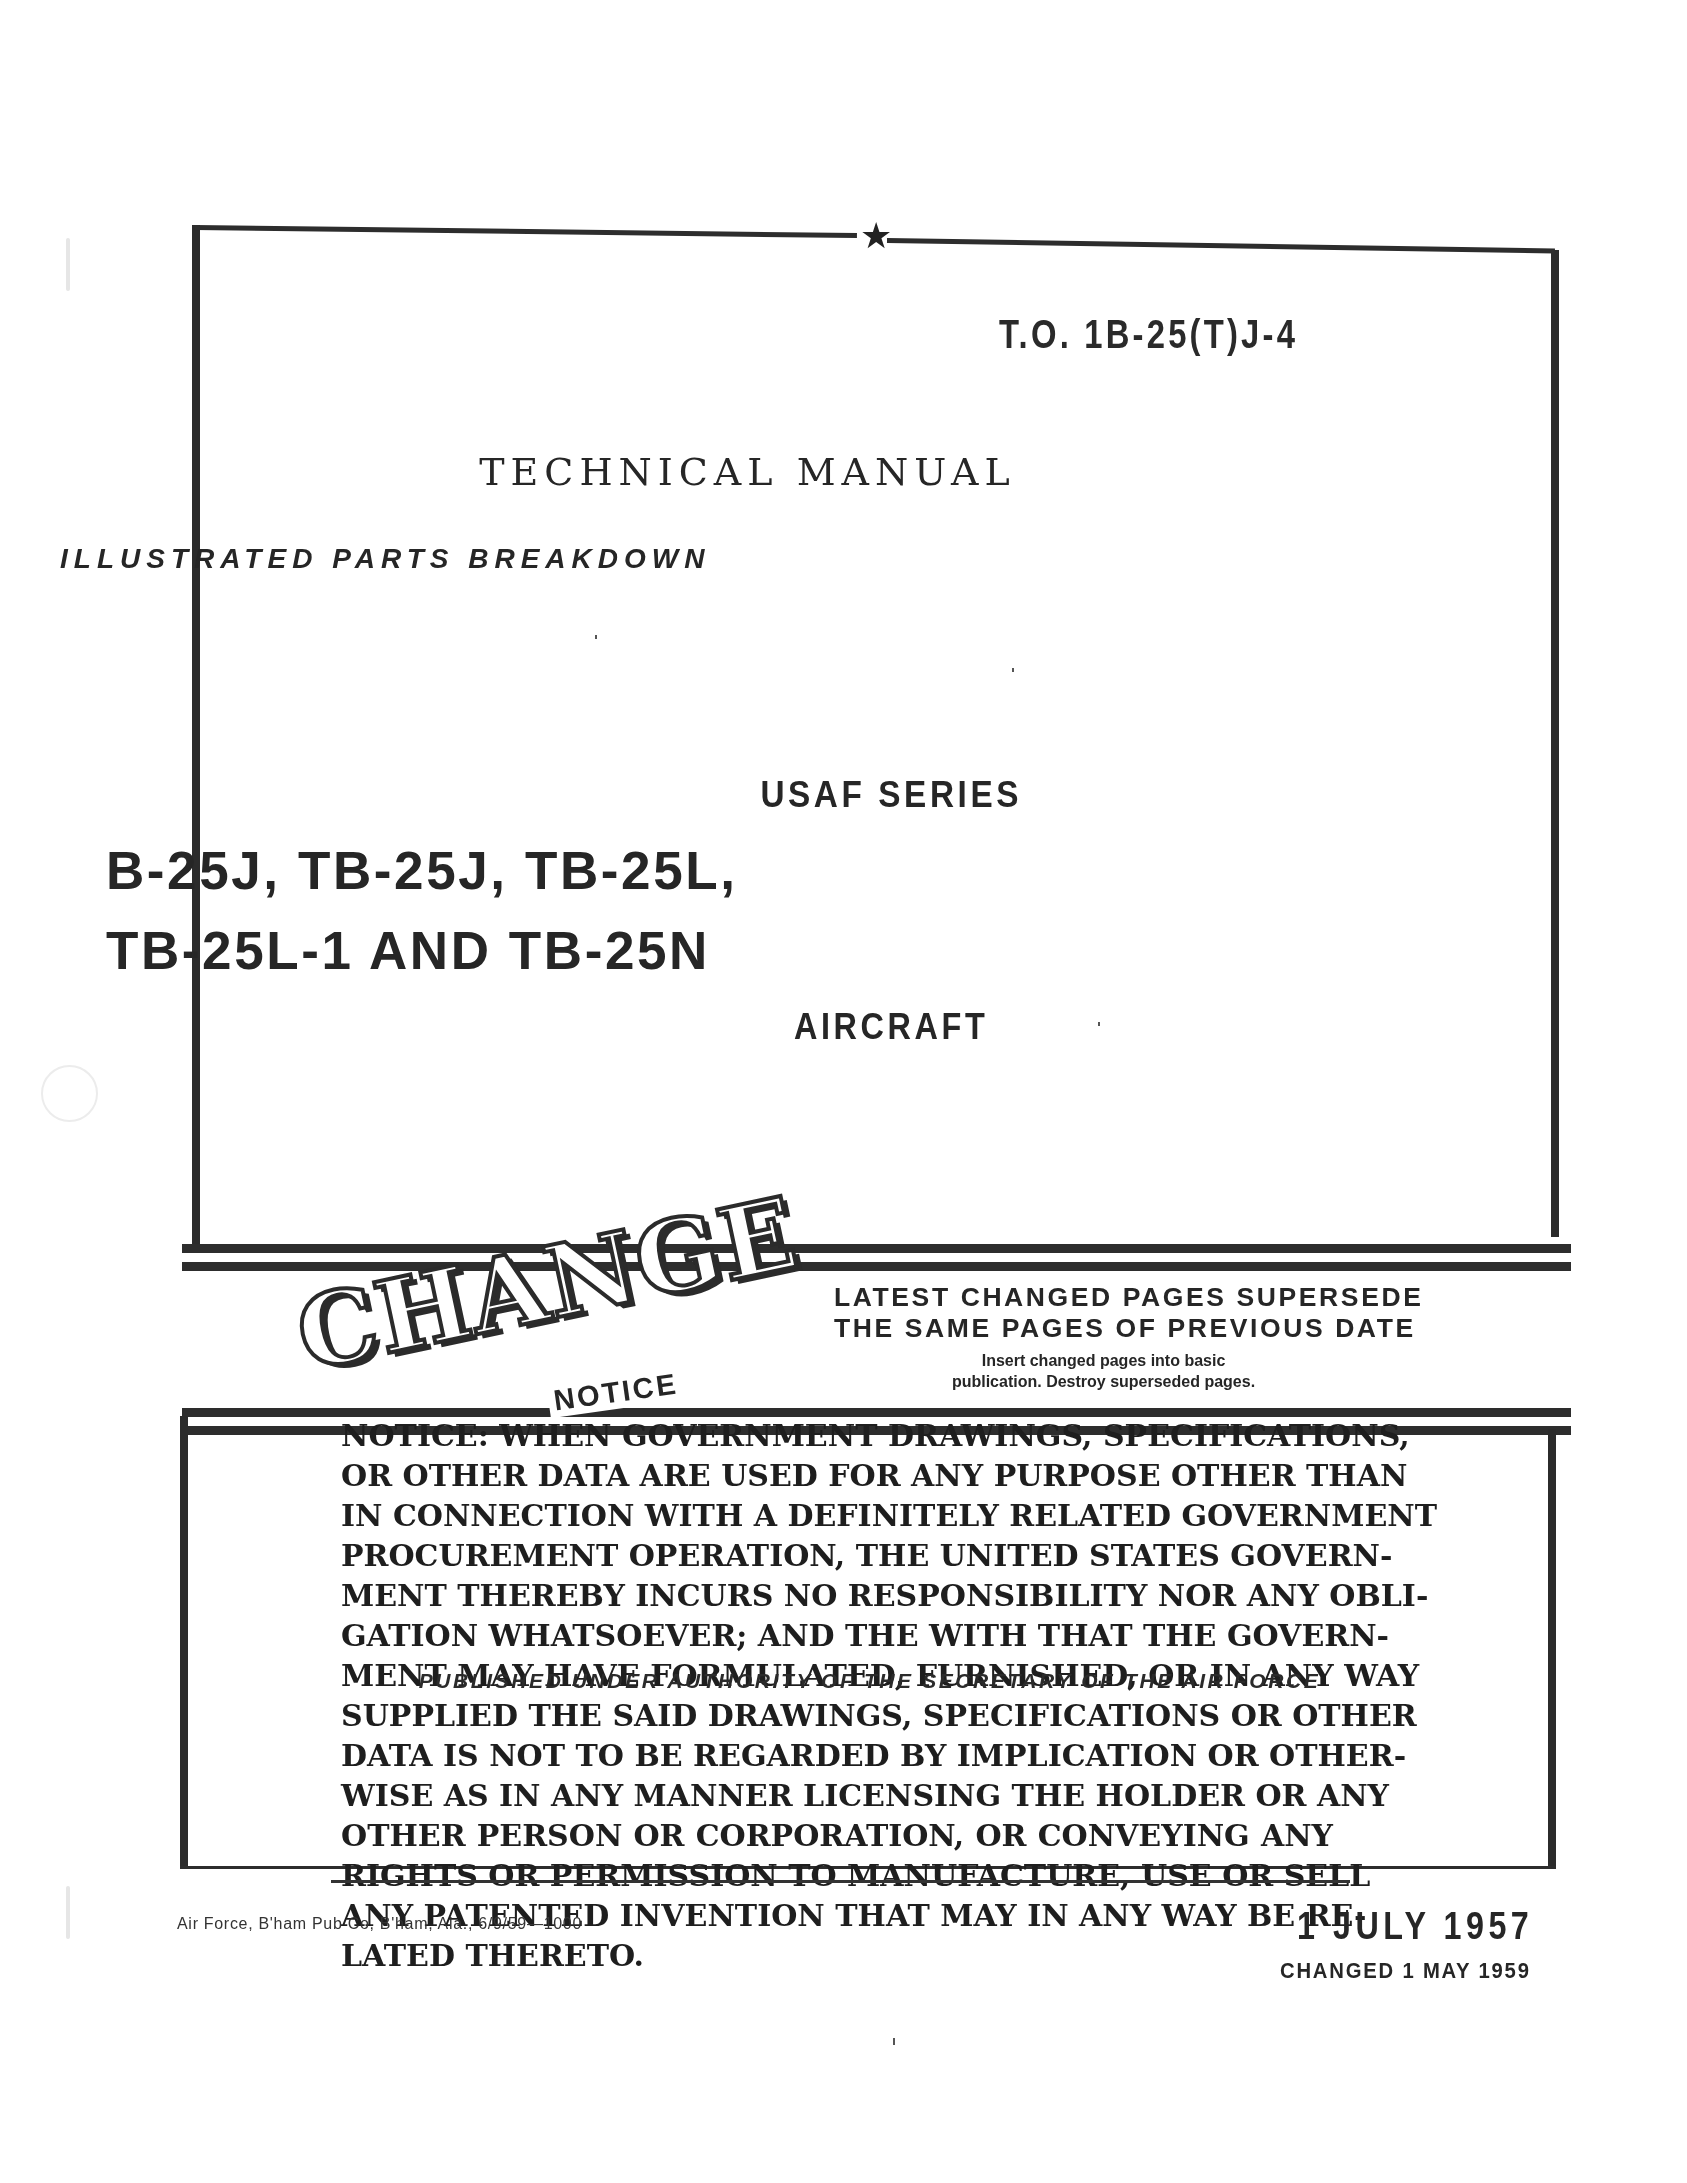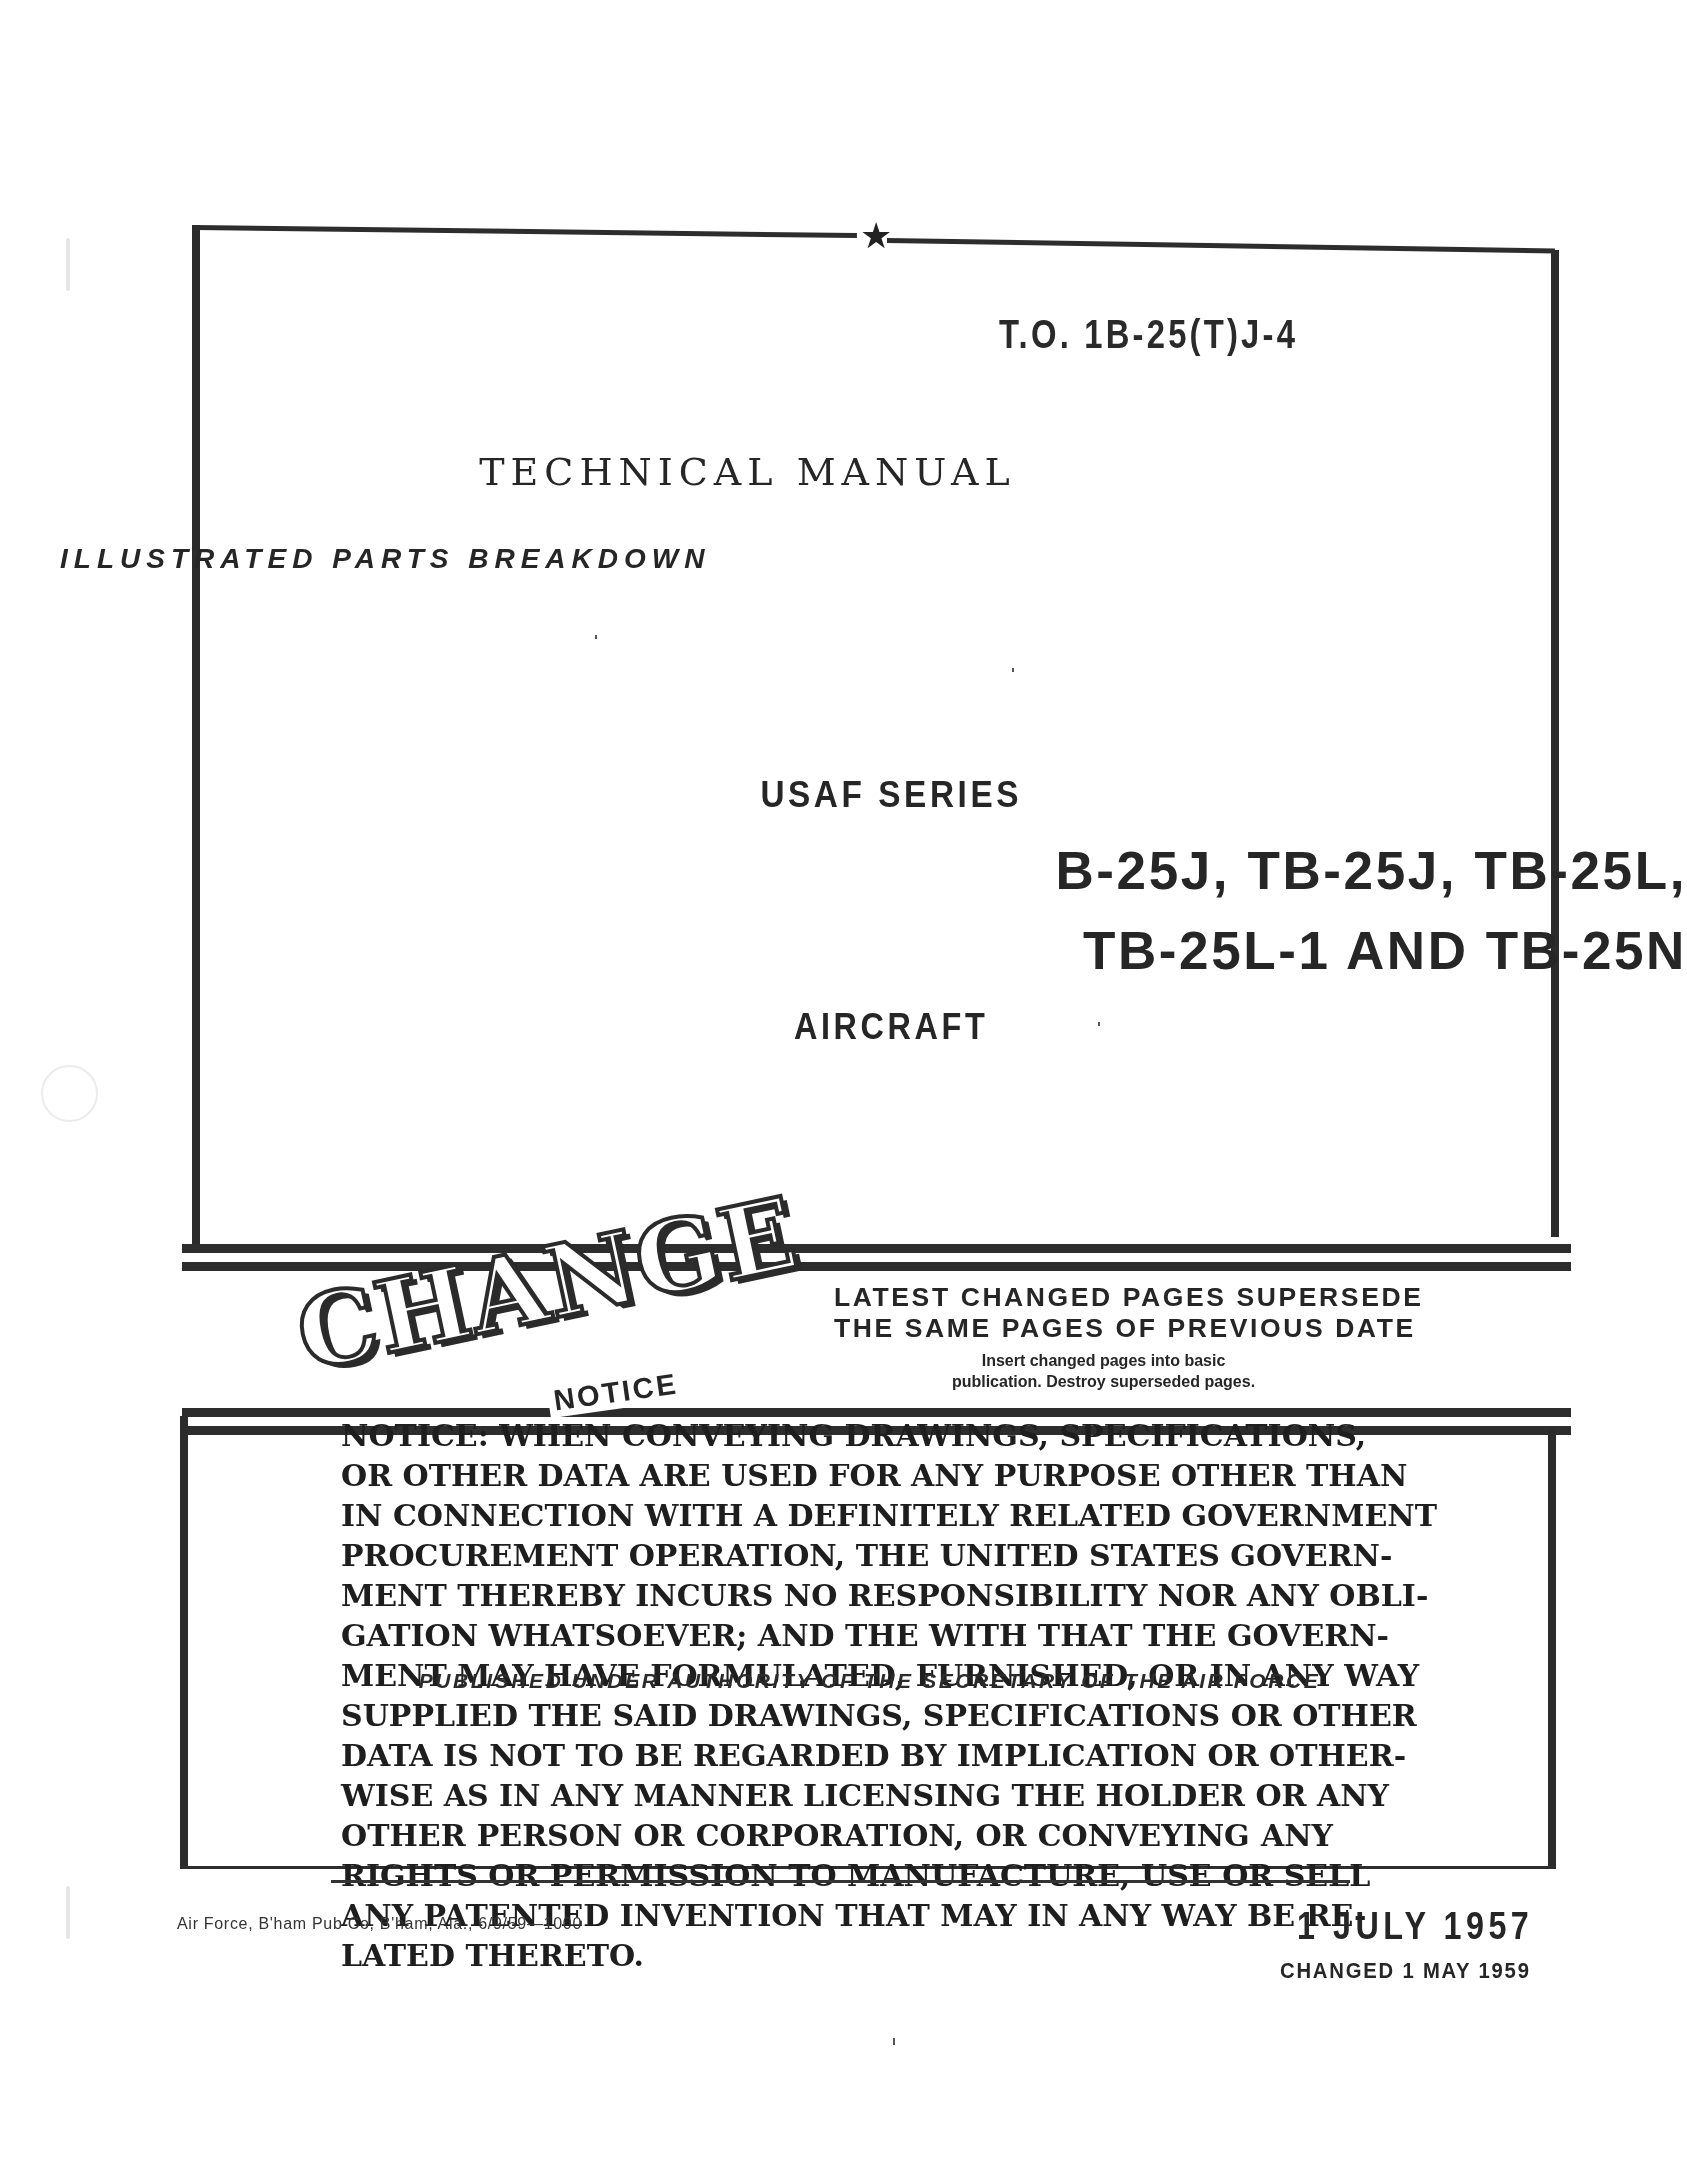--- a/index.html
+++ b/index.html
@@ -32,21 +32,21 @@
     position:absolute; left:0; width:1687px; top:543px; 
     font-family:"Liberation Sans", sans-serif; font-size:28px; font-weight:bold; font-style:italic;
     letter-spacing:6px; color:#262626; padding-left:60px; box-sizing:border-box;
   }
   .usaf-series {
     position:absolute; left:0; width:1687px; top:774px; text-align:center;
     font-family:"Liberation Sans", sans-serif; font-size:37px; font-weight:bold; letter-spacing:4px;
     color:#262626; padding-left:106px; box-sizing:border-box; transform:scaleX(0.9);
   }
   .models {
-    position:absolute; left:0; width:1687px; text-align:right;
+    position:absolute; left:0; width:1687px; text-align:left;
     font-family:"Liberation Sans", sans-serif; font-size:53px; font-weight:bold; letter-spacing:2.6px;
     color:#262626; padding-left:106px; box-sizing:border-box;
   }
   .models.l1 { top:840px; }
   .models.l2 { top:920px; }
   .aircraft {
     position:absolute; left:0; width:1687px; top:1006px; text-align:center;
     font-family:"Liberation Sans", sans-serif; font-size:36px; font-weight:bold; letter-spacing:4px;
     color:#262626; padding-left:106px; box-sizing:border-box; transform:scaleX(0.9);
   }
@@ -139,21 +139,21 @@
 <div class="insert-note">
   <div>Insert changed pages into basic</div>
   <div>publication. Destroy superseded pages.</div>
 </div>
 
 <div class="frame-low-left"></div>
 <div class="frame-low-right"></div>
 <div class="frame-low-bottom"></div>
 
 <div class="notice-body">
-  <div>NOTICE: WHEN CONVEYING DRAWINGS, SPECIFICATIONS,</div>
+  <div>NOTICE: WHEN GOVERNMENT DRAWINGS, SPECIFICATIONS,</div>
   <div>OR OTHER DATA ARE USED FOR ANY PURPOSE OTHER THAN</div>
   <div>IN CONNECTION WITH A DEFINITELY RELATED GOVERNMENT</div>
   <div>PROCUREMENT OPERATION, THE UNITED STATES GOVERN-</div>
   <div>MENT THEREBY INCURS NO RESPONSIBILITY NOR ANY OBLI-</div>
   <div>GATION WHATSOEVER; AND THE WITH THAT THE GOVERN-</div>
   <div>MENT MAY HAVE FORMULATED, FURNISHED, OR IN ANY WAY</div>
   <div>SUPPLIED THE SAID DRAWINGS, SPECIFICATIONS OR OTHER</div>
   <div>DATA IS NOT TO BE REGARDED BY IMPLICATION OR OTHER-</div>
   <div>WISE AS IN ANY MANNER LICENSING THE HOLDER OR ANY</div>
   <div>OTHER PERSON OR CORPORATION, OR CONVEYING ANY</div>

